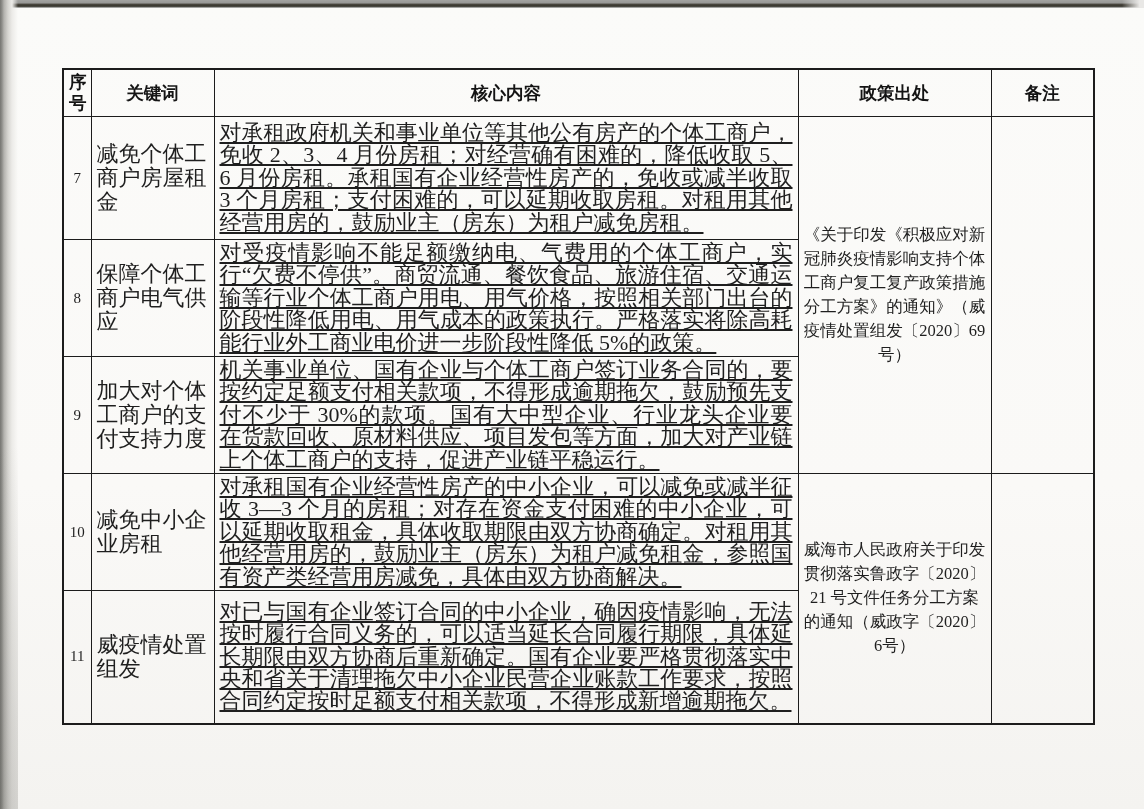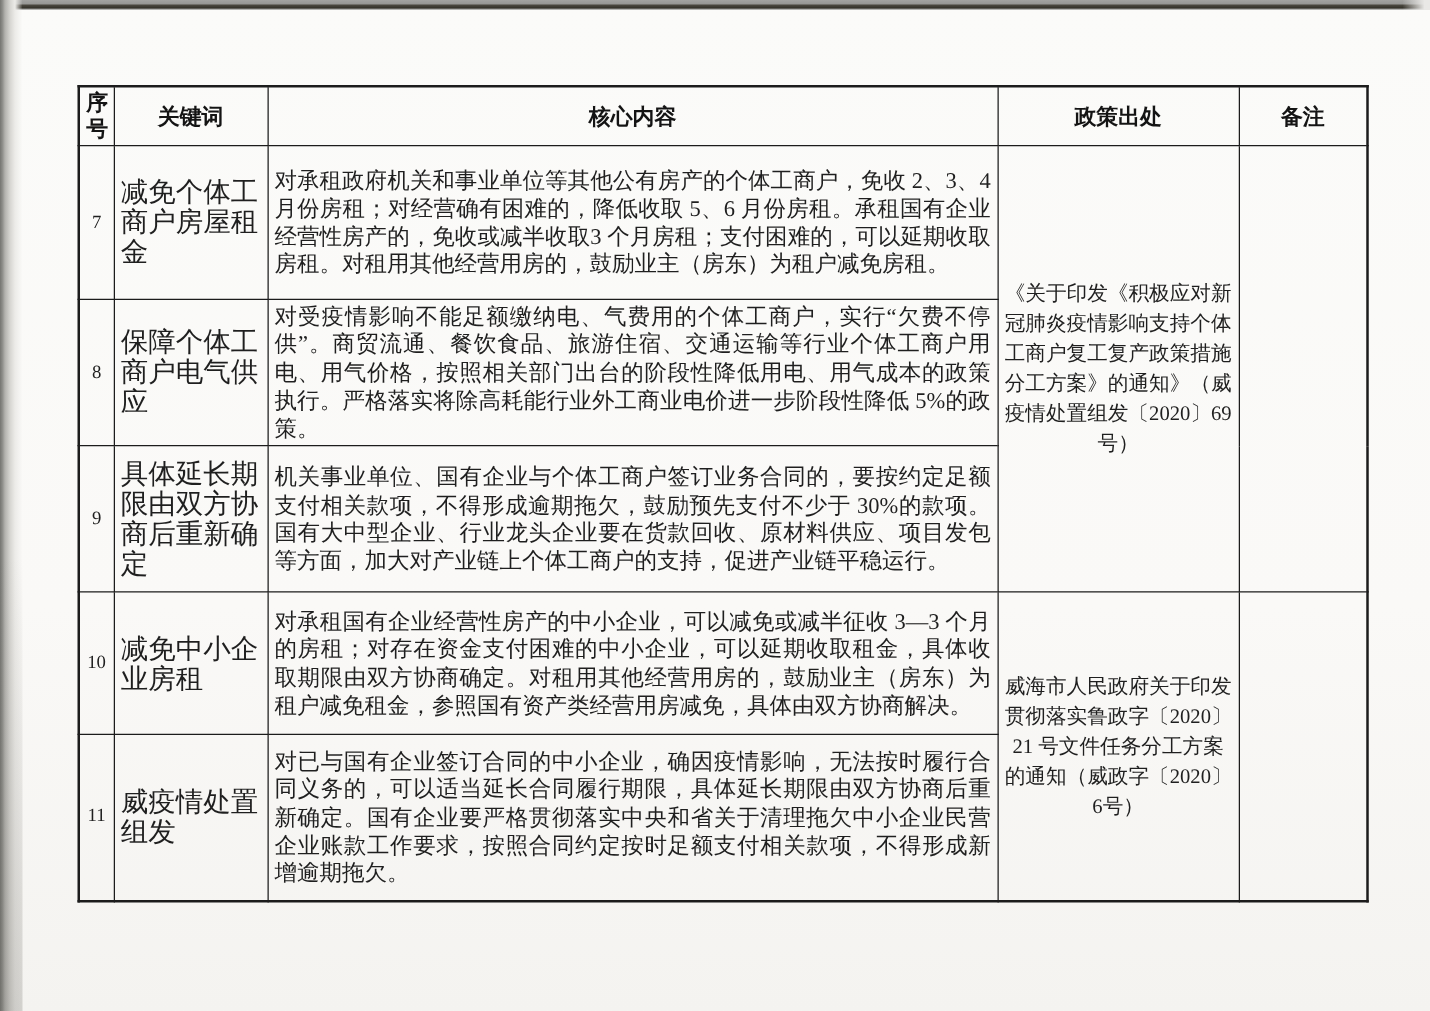--- a/index.html
+++ b/index.html
@@ -77,25 +77,26 @@
     vertical-align: middle;
   }
   td.kw {
     font-size: 22px;
     line-height: 24px;
     text-align: left;
     vertical-align: middle;
     padding: 2px 3px;
   }
   td.content {
-    font-size: 18px;
+    font-size: 22px;
     line-height: 22.4px;
     text-align: justify;
     vertical-align: middle;
     padding: 2px 7px 2px 8px;
+    text-decoration: underline;
   }
   td.source {
     font-size: 16.5px;
     line-height: 24px;
     text-align: center;
     vertical-align: middle;
     padding: 4px 8px;
     margin-top: 16px;
   }
   td.remark {
@@ -137,21 +138,21 @@
     </tr>
 
     <tr class="r-eight">
       <td class="num">8</td>
       <td class="kw">保障个体工商户电气供应</td>
       <td class="content">对受疫情影响不能足额缴纳电、气费用的个体工商户，实行“欠费不停供”。商贸流通、餐饮食品、旅游住宿、交通运输等行业个体工商户用电、用气价格，按照相关部门出台的阶段性降低用电、用气成本的政策执行。严格落实将除高耗能行业外工商业电价进一步阶段性降低 5%的政策。</td>
     </tr>
 
     <tr class="r-nine">
       <td class="num">9</td>
-      <td class="kw">具体延长期限由双方协商后重新确定</td>
+      <td class="kw">加大对个体工商户的支付支持力度</td>
       <td class="content">机关事业单位、国有企业与个体工商户签订业务合同的，要按约定足额支付相关款项，不得形成逾期拖欠，鼓励预先支付不少于 30%的款项。国有大中型企业、行业龙头企业要在货款回收、原材料供应、项目发包等方面，加大对产业链上个体工商户的支持，促进产业链平稳运行。</td>
     </tr>
 
     <tr class="r-ten">
       <td class="num">10</td>
       <td class="kw">减免中小企业房租</td>
       <td class="content">对承租国有企业经营性房产的中小企业，可以减免或减半征收 3—3 个月的房租；对存在资金支付困难的中小企业，可以延期收取租金，具体收取期限由双方协商确定。对租用其他经营用房的，鼓励业主（房东）为租户减免租金，参照国有资产类经营用房减免，具体由双方协商解决。</td>
       <td class="source" rowspan="2">威海市人民政府关于印发贯彻落实鲁政字〔2020〕21 号文件任务分工方案的通知（威政字〔2020〕6号）</td>
       <td class="remark" rowspan="2"></td>
     </tr>

